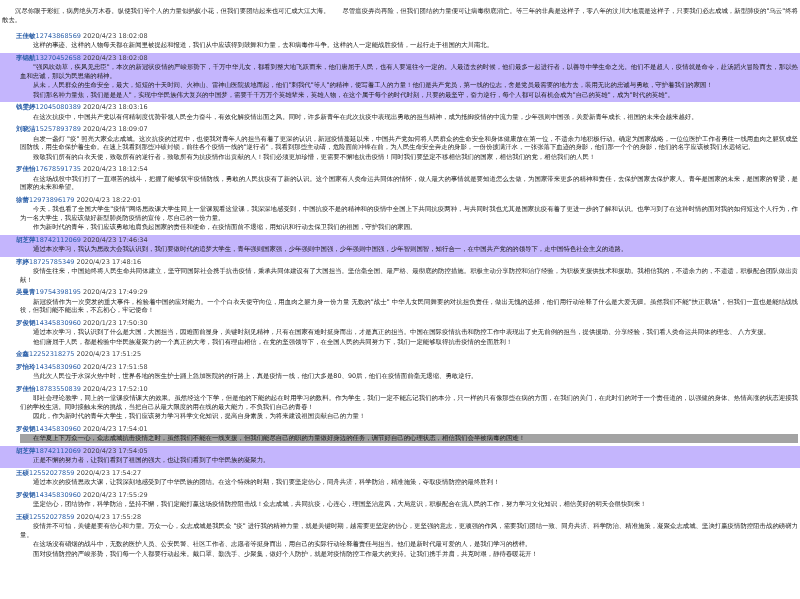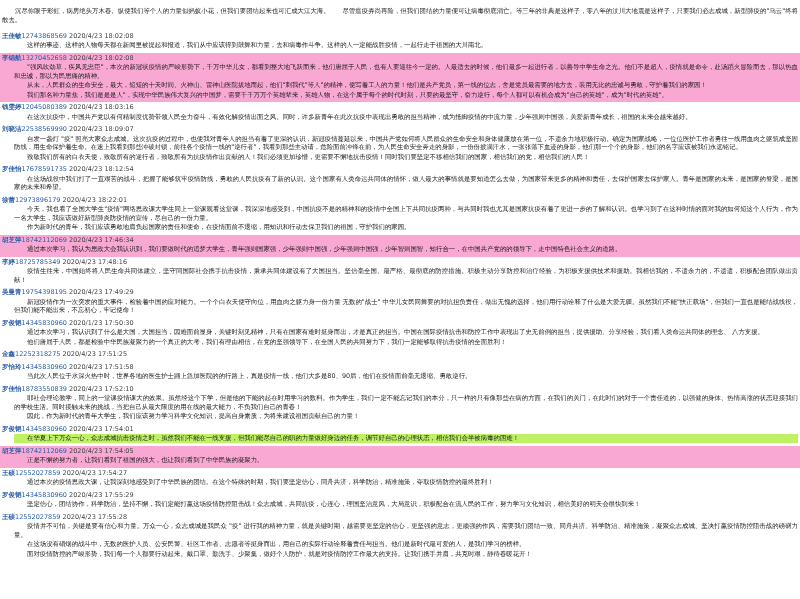--- a/index.html
+++ b/index.html
@@ -5,31 +5,31 @@
   html,body{margin:0;padding:0;}
   body{
     width:800px;
     background:#ffffff;
     font-family:"DejaVu Sans","Liberation Sans",sans-serif;
     font-size:6.5px;
     line-height:1.32;
     color:#222;
   }
   .page{width:800px;position:relative;padding:0;}
-  .post{padding:1px 2px 2px 2px;}
-  .post.alt{background:#f9a8d4;}
+  .post{padding:1px 2px 2px 16px;}
+  .post.alt{background:#c4b5fd;}
   .meta{white-space:nowrap;overflow:hidden;margin:0 0 1px 0;}
   .author{color:#2b5fa8;font-weight:bold;font-size:6.5px;}
   .phone{color:#2b5fa8;font-size:6.5px;}
   .time{color:#444;font-size:6.5px;margin-left:2px;}
   .body{color:#1a1a1a;text-align:justify;font-size:6.4px;}
-  .body p{margin:0 0 1px 12px;}
+  .body p{margin:0 0 1px 4px;}
   .indent{text-indent:13px;}
   .top-block{padding:1px 2px 0 2px;}
-  .hl{background:#bef264;}
+  .hl{background:#a3a3a3;}
 </style>
 </head>
 <body>
 
 <div class="page">
 
   <div class="top-block">
     <p class="body indent">沉尽你眼于彩虹，病房绝头万木春。纵使我们等个人的力量似蚂蚁小花，但我们要团结起来也可汇成大江大海。　　尽管瘟疫弄尚再险，但我们团结的力量便可让病毒彻底消亡。等三年的非典是这样子，零八年的汶川大地震是这样子，只要我们必志成城，新型肺疫的"乌云"终将散去。</p>
   </div>
 
@@ -57,21 +57,21 @@
     <div class="meta">
       <span class="author">钱雯婷</span><span class="phone">12045080389</span><span class="time">2020/4/23 18:03:16</span>
     </div>
     <div class="body">
       <p class="indent">在这次抗疫中，中国共产党以有何精制度优势带领人民全力奋斗，有效化解疫情出面之风。同时，许多新青年在此次抗疫中表现出勇敢的担当精神，成为抵御疫情的中流力量，少年强则中国强，关爱新青年成长，祖国的未来会越来越好。</p>
     </div>
   </div>
 
   <div class="post">
     <div class="meta">
-      <span class="author">刘晓洁</span><span class="phone">22538569990</span><span class="time">2020/4/23 18:09:07</span>
+      <span class="author">刘晓洁</span><span class="phone">15257893789</span><span class="time">2020/4/23 18:09:07</span>
     </div>
     <div class="body">
       <p class="indent">自发一盏灯 "疫" 照亮大家众志成城。这次抗疫的过程中，也使我对青年人的担当有着了更深的认识，新冠疫情蔓延以来，中国共产党如何将人民群众的生命安全和身体健康放在第一位，不遗余力地积极行动。确定为国家战略，一位位医护工作者勇往一线用血肉之躯筑成坚固防线，用生命保护着生命。在速上我看到那些冲破封锁，前往各个疫情一线的"逆行者"，我看到那些主动请，危险面前冲锋在前，为人民生命安全奔走的身影，一份份披满汗水，一张张落下血迹的身影，他们那一个个的身影，他们的名字应该被我们永远铭记。</p>
       <p class="indent">致敬我们所有的白衣天使，致敬所有的逆行者，致敬所有为抗疫情作出贡献的人！我们必须更加珍惜，更需要不懈地抗击疫情！同时我们要坚定不移相信我们的国家，相信我们的党，相信我们的人民！</p>
     </div>
   </div>
 
   <div class="post">
     <div class="meta">
       <span class="author">罗佳怡</span><span class="phone">17678591735</span><span class="time">2020/4/23 18:12:54</span>

